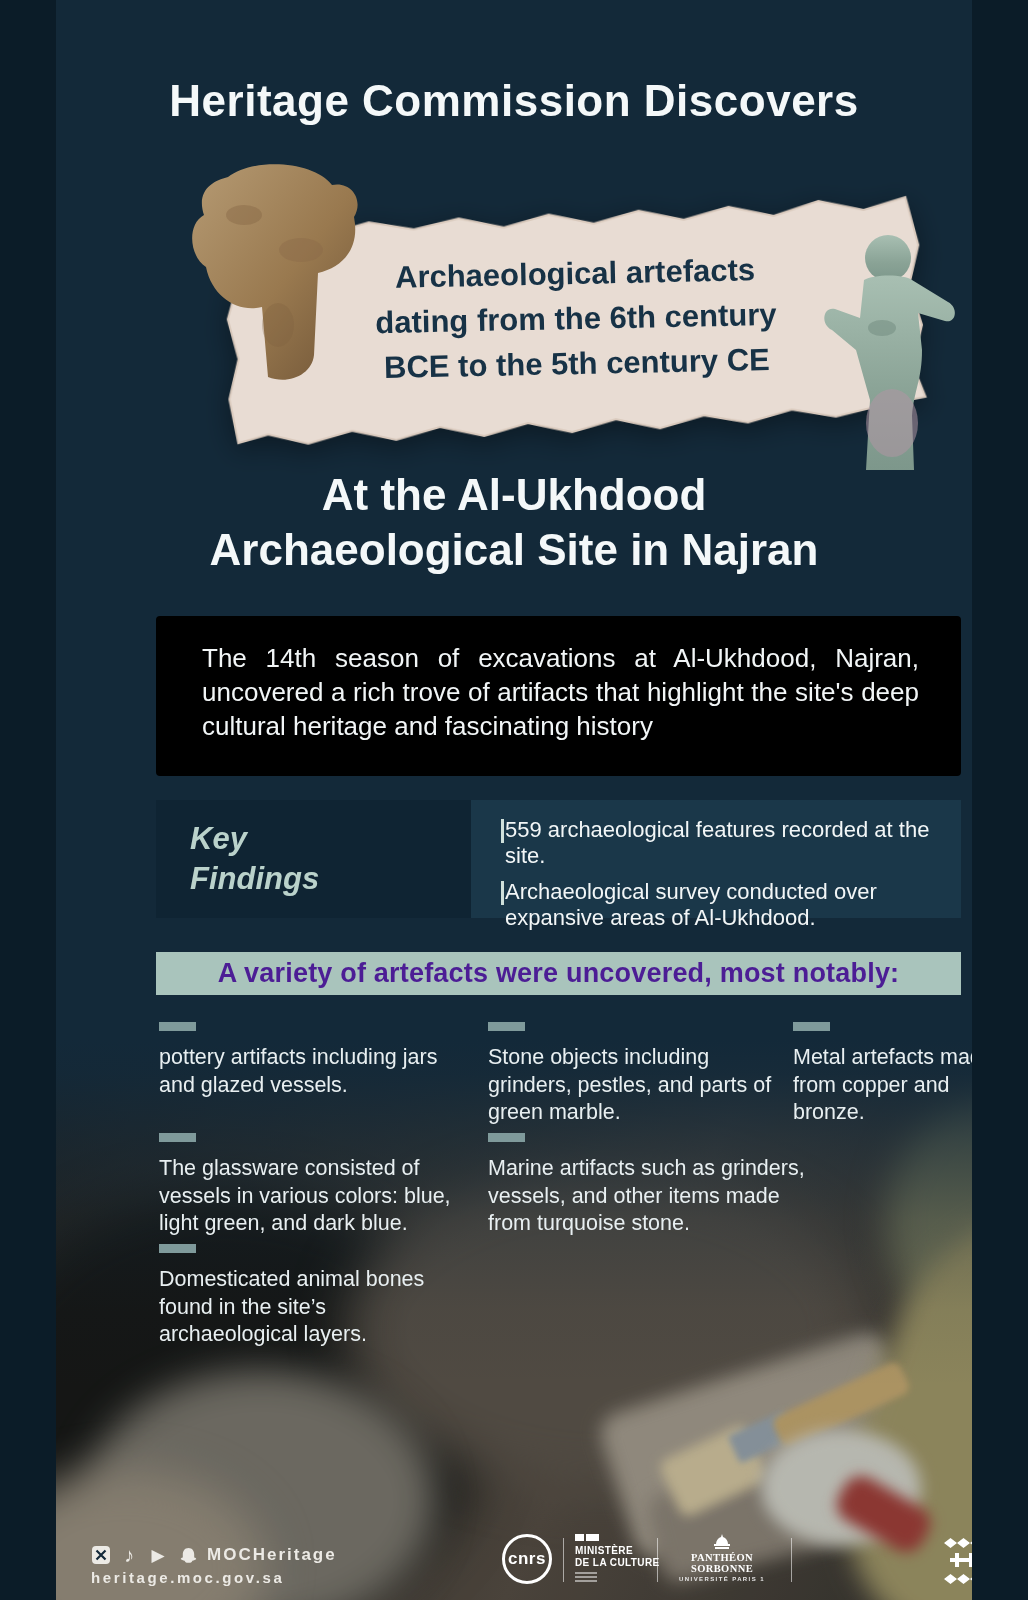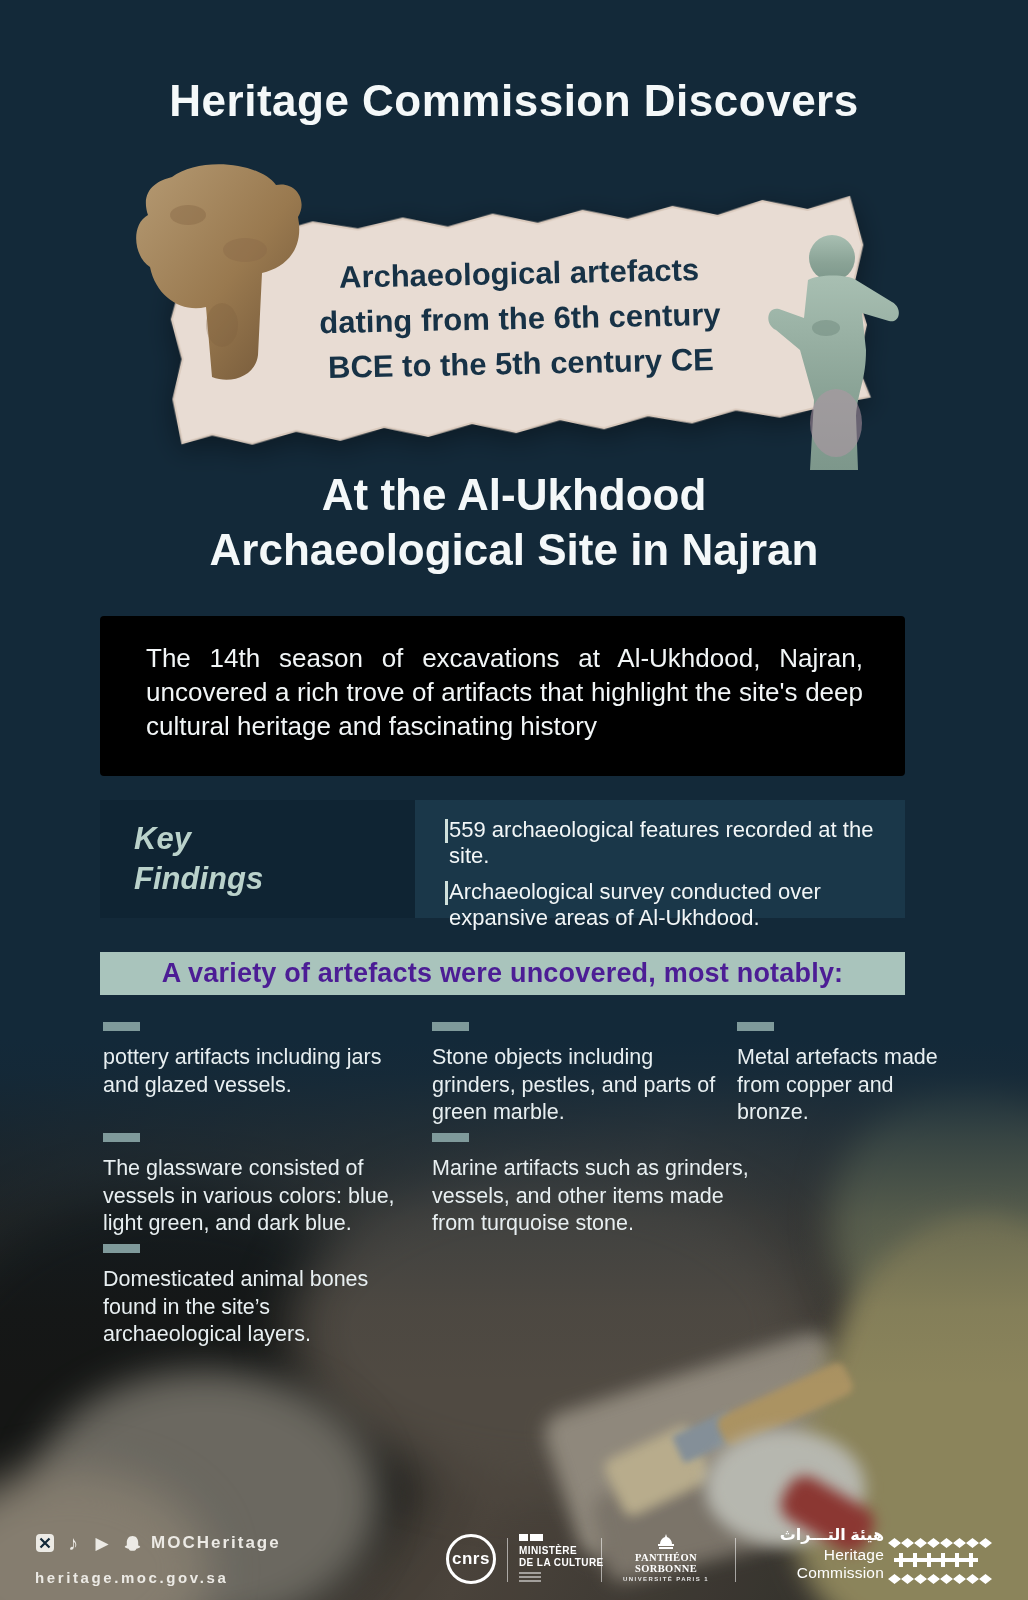--- a/index.html
+++ b/index.html
@@ -1,17 +1,17 @@
 <!DOCTYPE html>
 <html><head>
 <meta charset="utf-8">
 <style>
   html,body { margin:0; padding:0; background:#0b1c28; }
   .poster {
-    position:relative; width:1028px; height:1600px; margin:0 auto;
+    position:relative; width:916px; height:1600px; margin:0 auto;
     background:#132939; overflow:hidden;
     font-family:"Liberation Sans","DejaVu Sans",sans-serif;
   }
   
   .main-title {
     position:absolute; top:76px; left:0; width:100%; text-align:center;
     font-size:44px; font-weight:800; color:#f4f8f9; letter-spacing:.5px; margin:0;
   }
   
   .paper-wrap { position:absolute; left:150px; top:190px; width:745px; height:275px; transform:rotate(-1.2deg); }
@@ -88,21 +88,21 @@
     inset:0;
     background:linear-gradient(180deg,#132939 0%,rgba(19,41,57,.93) 6%,rgba(19,41,57,.58) 18%,rgba(19,41,57,.25) 32%,rgba(19,41,57,.06) 48%,rgba(19,41,57,0) 62%);
   }
   
   .footer { position:absolute; left:0; bottom:0; width:100%; height:92px; }
   .social { position:absolute; left:35px; bottom:14px; color:#eceae5; }
   .social-row { display:flex; align-items:center; gap:9px; font-size:17px; font-weight:700; letter-spacing:2px; }
   .sicon { display:inline-flex; align-items:center; justify-content:center; width:20px; height:20px; }
   .sicon.play { font-size:17px; line-height:1; }
   .sicon.note { font-size:20px; line-height:1; font-weight:700; }
-  .website { margin-top:16px; font-size:15px; font-weight:700; letter-spacing:2.6px; }
+  .website { margin-top:4px; font-size:15px; font-weight:700; letter-spacing:2.6px; }
   .cnrs {
     position:absolute; left:446px; bottom:16px; width:44px; height:44px;
     border:3px solid #fff; border-radius:50%; color:#fff; display:flex;
     align-items:center; justify-content:center; font-size:17px; font-weight:800; letter-spacing:.5px;
   }
   .fdiv { position:absolute; bottom:18px; width:1px; height:44px; background:rgba(255,255,255,.55); }
   .fdiv.d1 { left:507px; } .fdiv.d2 { left:601px; } .fdiv.d3 { left:735px; }
   .ministere { position:absolute; left:519px; bottom:16px; color:#fff; }
   .flag { display:flex; gap:2px; margin-bottom:4px; }
   .flag i { display:block; width:9px; height:7px; }
@@ -292,24 +292,20 @@
     </div>
 
     <div class="sorbonne">
       <svg class="dome" width="20" height="16" viewBox="0 0 20 16">
         <path fill="#fff" d="M10,0 L11,3 C14,4 16,7 16,10 L18,10 L18,12 L2,12 L2,10 L4,10 C4,7 6,4 9,3 Z M3,13 L17,13 L17,15 L3,15 Z"></path>
       </svg>
       <div class="sorb-line1">PANTHÉON SORBONNE</div>
       <div class="sorb-line2">UNIVERSITÉ PARIS 1</div>
     </div>
 
-    <div class="heritage">
-      <div class="her-ar">هيئة التـــراث</div>
-      <div class="her-en">Heritage Commission</div>
-    </div>
 
     <svg class="pattern" width="104" height="46" viewBox="0 0 104 46">
       <g fill="#ffffff">
         <path d="M0,5 L6.5,0 L13,5 L6.5,10 Z M13,5 L19.5,0 L26,5 L19.5,10 Z M26,5 L32.5,0 L39,5 L32.5,10 Z M39,5 L45.5,0 L52,5 L45.5,10 Z M52,5 L58.5,0 L65,5 L58.5,10 Z M65,5 L71.5,0 L78,5 L71.5,10 Z M78,5 L84.5,0 L91,5 L84.5,10 Z M91,5 L97.5,0 L104,5 L97.5,10 Z"></path>
         <g>
           <path d="M6,20 h5 v-5 h4 v5 h5 v4 h-5 v5 h-4 v-5 h-5 Z"></path>
           <path d="M20,20 h5 v-5 h4 v5 h5 v4 h-5 v5 h-4 v-5 h-5 Z"></path>
           <path d="M34,20 h5 v-5 h4 v5 h5 v4 h-5 v5 h-4 v-5 h-5 Z"></path>
           <path d="M48,20 h5 v-5 h4 v5 h5 v4 h-5 v5 h-4 v-5 h-5 Z"></path>
           <path d="M62,20 h5 v-5 h4 v5 h5 v4 h-5 v5 h-4 v-5 h-5 Z"></path>

